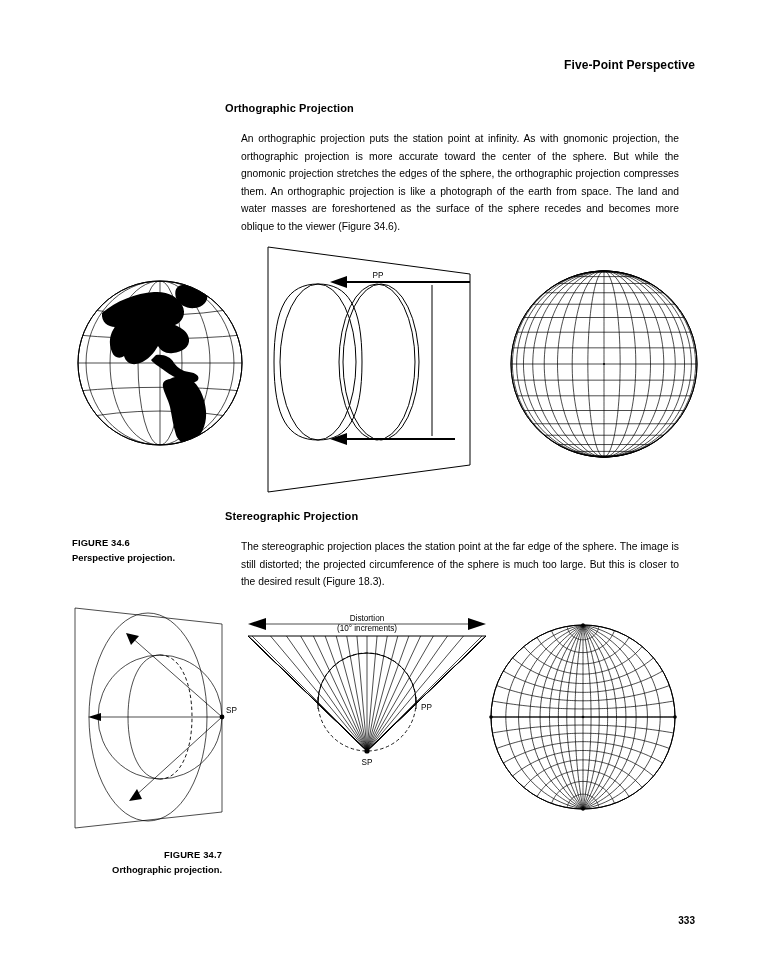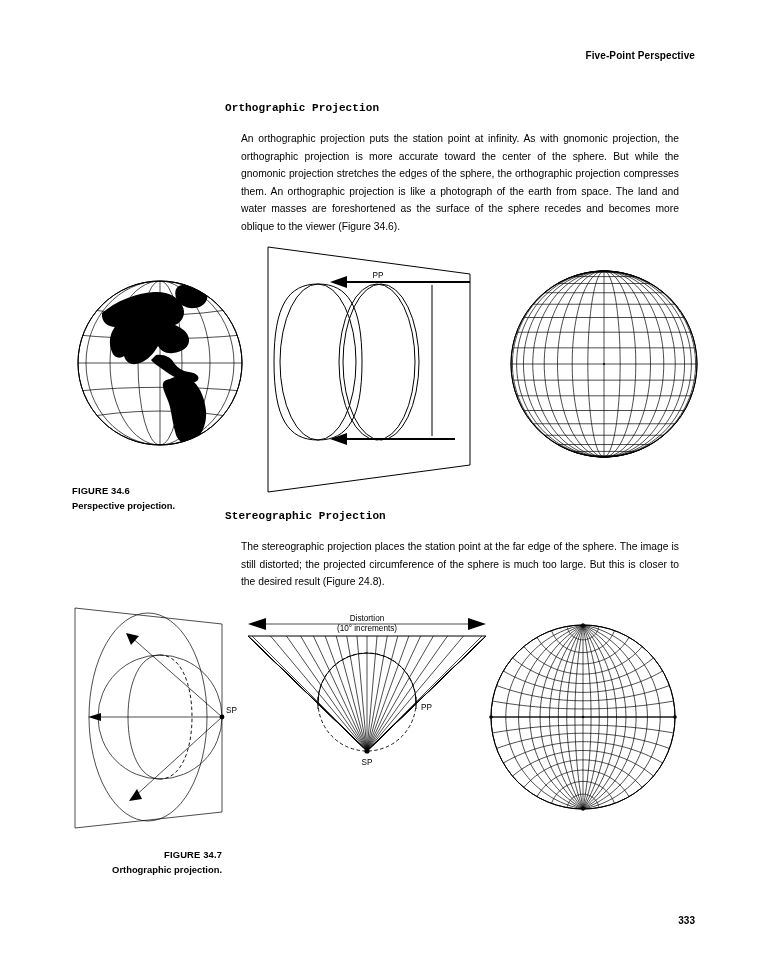--- a/index.html
+++ b/index.html
@@ -6,31 +6,30 @@
   html, body { margin:0; padding:0; background:#ffffff; }
   body {
     width:765px; height:978px; position:relative;
     font-family:"Liberation Sans", sans-serif;
     color:#000; overflow:hidden;
   }
   .page { position:absolute; inset:0; }
 
   
   .runhead {
-    position:absolute; top:50px; right:70px;
-    font-size:10px; font-weight:bold; letter-spacing:.1px;margin-left:44px;
+    position:absolute; top:58px; right:70px;
+    font-size:12px; font-weight:bold; letter-spacing:.1px;margin-left:44px;
   }
 
   
   .col { position:absolute; left:225px; width:470px; }
 
   h2.section {
     font-size:11px; font-weight:bold; margin:0 0 9px 0;
     letter-spacing:.1px;
-    font-family:Liberation Mono, monospace;
   }
   p.body {
     font-size:10.3px; line-height:17.6px; margin:16px;
     text-align:justify; text-justify:inter-word;
   }
 
   
   .caption {
     position:absolute; left:72px; width:150px;
     font-size:9.4px; font-weight:bold; line-height:14.5px;
@@ -173,28 +172,28 @@
             <line x1="-46.50" y1="-80.54" x2="46.50" y2="-80.54" class="lnT" stroke-width="0.85"></line>
             <line x1="-31.81" y1="-87.39" x2="31.81" y2="-87.39" class="lnT" stroke-width="0.85"></line>
             <line x1="-16.15" y1="-91.59" x2="16.15" y2="-91.59" class="lnT" stroke-width="0.85"></line>
           </g>
         <circle cx="0" cy="0" r="93" class="ln" stroke-width="1.7" fill="none"></circle>
         <circle cx="0" cy="0" r="1" class="solidfill"></circle>
       </g>
     </svg>
   </div>
 
-  <div class="caption" style="top:484px;">
+  <div class="caption" style="top:536px;">
     <span class="num">FIGURE 34.6</span>
     <span class="ttl">Perspective projection.</span>
   </div>
 
   <div class="col" style="top:510px;">
     <h2 class="section">Stereographic Projection</h2>
-    <p class="body">The stereographic projection places the station point at the far edge of the sphere. The image is still distorted; the projected circumference of the sphere is much too large. But this is closer to the desired result (Figure 24.8).</p>
+    <p class="body">The stereographic projection places the station point at the far edge of the sphere. The image is still distorted; the projected circumference of the sphere is much too large. But this is closer to the desired result (Figure 18.3).</p>
   </div>
 
   <div class="figwrap" style="left:0px; top:600px; width:765px; height:235px;">
     <svg width="765" height="235" viewBox="0 0 765 235" aria-hidden="true">
 
       <g>
         <path class="lnT" d="M75,228 L75,8 L222,24 L222,212 Z" fill="#fff"></path>
 
         <ellipse class="lnT" cx="148" cy="117" rx="59" ry="104"></ellipse>
 

